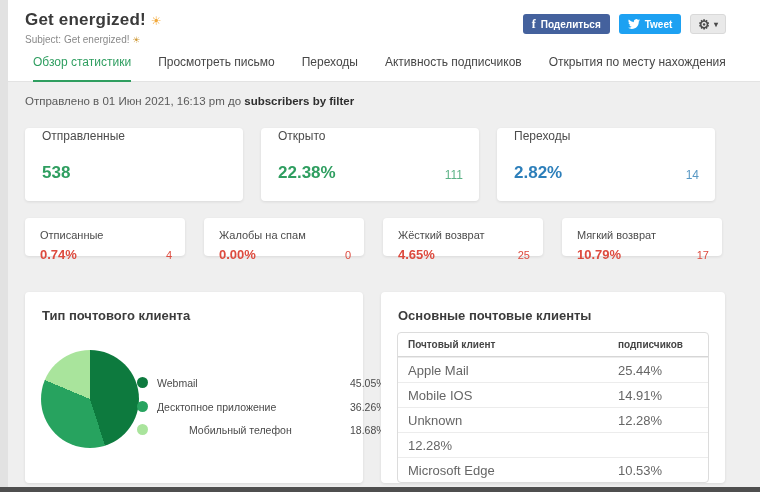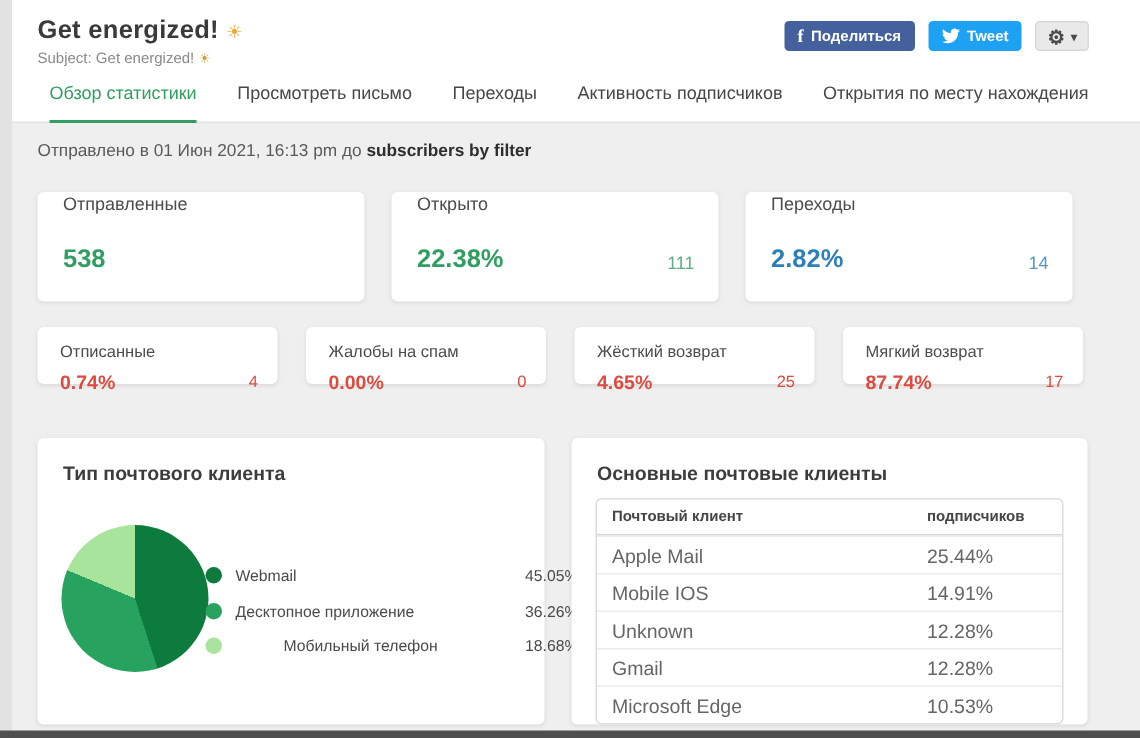--- a/index.html
+++ b/index.html
@@ -55,21 +55,21 @@
   .stat2 .value { position:absolute; left:15px; top:29px; font-size:13px; font-weight:bold; color:#dd4b3f; }
   .stat2 .count { position:absolute; right:13px; top:31px; font-size:11px; color:#dd4b3f; }
 
   
   .panel { top:210px; height:191px; }
   .panel-title { position:absolute; left:17px; top:16px; font-size:13px; font-weight:bold; color:#3c3c3c; }
   .panel-pie { left:17px; width:338px; }
   .panel-table { left:373px; width:344px; }
 
   .pie { position:absolute; left:16px; top:58px; width:98px; height:98px; border-radius:50%; }
-  .legend-row { position:absolute; left:112px; display:flex; align-items:center; height:13px; }
+  .legend-row { position:absolute; left:112px; display:flex; align-items:flex-start; height:13px; }
   .legend-dot { width:11px; height:11px; border-radius:50%; flex:0 0 11px; }
   .legend-label { font-size:10.5px; color:#4a4a4a; margin-left:9px; }
   .legend-pct { position:absolute; left:101px; font-size:10.5px; color:#4a4a4a; white-space:nowrap; }
 
   .clients-table { position:absolute; left:16px; right:16px; top:40px; border:1px solid #dcdcdc; border-radius:4px; background:#fff; overflow:hidden; }
   .t-row { display:grid; grid-template-columns: 1fr 100px; align-items:center; height:25px; border-top:1px solid #ececec; }
   .t-row.head { height:24px; border-top:none; border-bottom:1px solid #d6d6d6; }
   .t-cell { font-size:13px; color:#666; padding-left:10px; }
   .t-row.head .t-cell { font-weight:bold; color:#454545; font-size:10px; }
 
@@ -146,21 +146,21 @@
     <div class="value">0.00%</div>
     <div class="count">0</div>
   </section>
   <section class="card stat2" style="left:375px;">
     <div class="label">Жёсткий возврат</div>
     <div class="value">4.65%</div>
     <div class="count">25</div>
   </section>
   <section class="card stat2" style="left:554px;">
     <div class="label">Мягкий возврат</div>
-    <div class="value">87.74%</div>
+    <div class="value">10.79%</div>
     <div class="count">17</div>
   </section>
 
   <section class="card panel panel-pie">
     <div class="panel-title">Тип почтового клиента</div>
     <div class="pie" style="background: conic-gradient(rgb(13, 122, 62) 0deg, rgb(13, 122, 62) 162.18deg, rgb(39, 163, 95) 162.18deg, rgb(39, 163, 95) 292.716deg, rgb(169, 228, 156) 292.716deg, rgb(169, 228, 156) 359.964deg);"></div>
     <div class="legend-row" style="top:85px;">
       <span class="legend-dot" style="background-color: rgb(13, 122, 62);"></span>
       <span class="legend-label">Webmail</span>
       <span class="legend-pct" style="left:213px;">45.05%</span>
@@ -190,21 +190,20 @@
       </div>
       <div class="t-row">
         <div class="t-cell">Mobile IOS</div>
         <div class="t-cell">14.91%</div>
       </div>
       <div class="t-row">
         <div class="t-cell">Unknown</div>
         <div class="t-cell">12.28%</div>
       </div>
       <div class="t-row">
-        <div class="t-cell">Gmail</div>
         <div class="t-cell">12.28%</div>
       </div>
       <div class="t-row">
         <div class="t-cell">Microsoft Edge</div>
         <div class="t-cell">10.53%</div>
       </div>
     </div>
   </section>
 </main>
 

